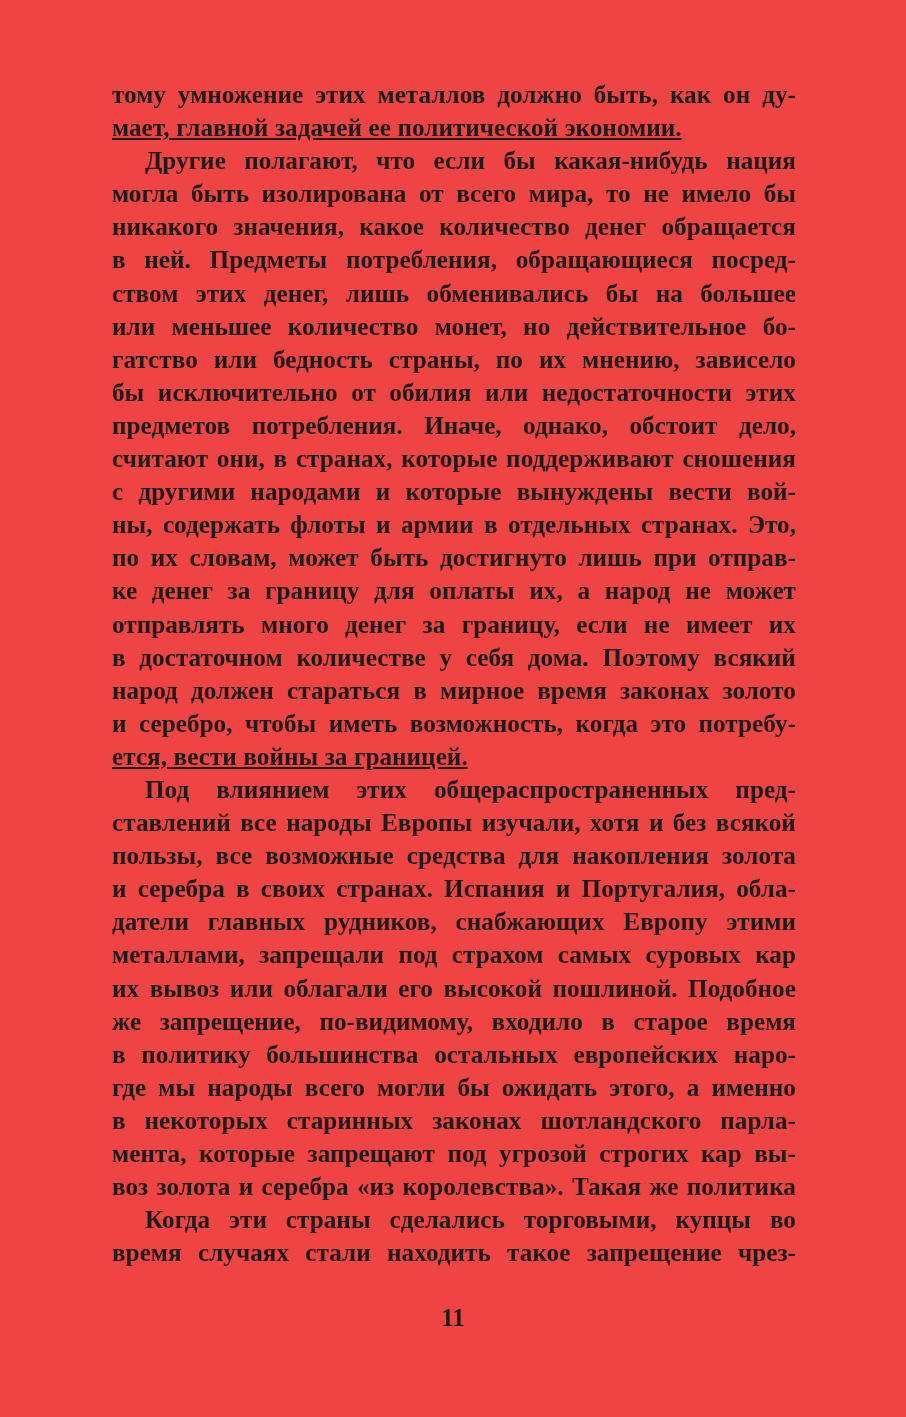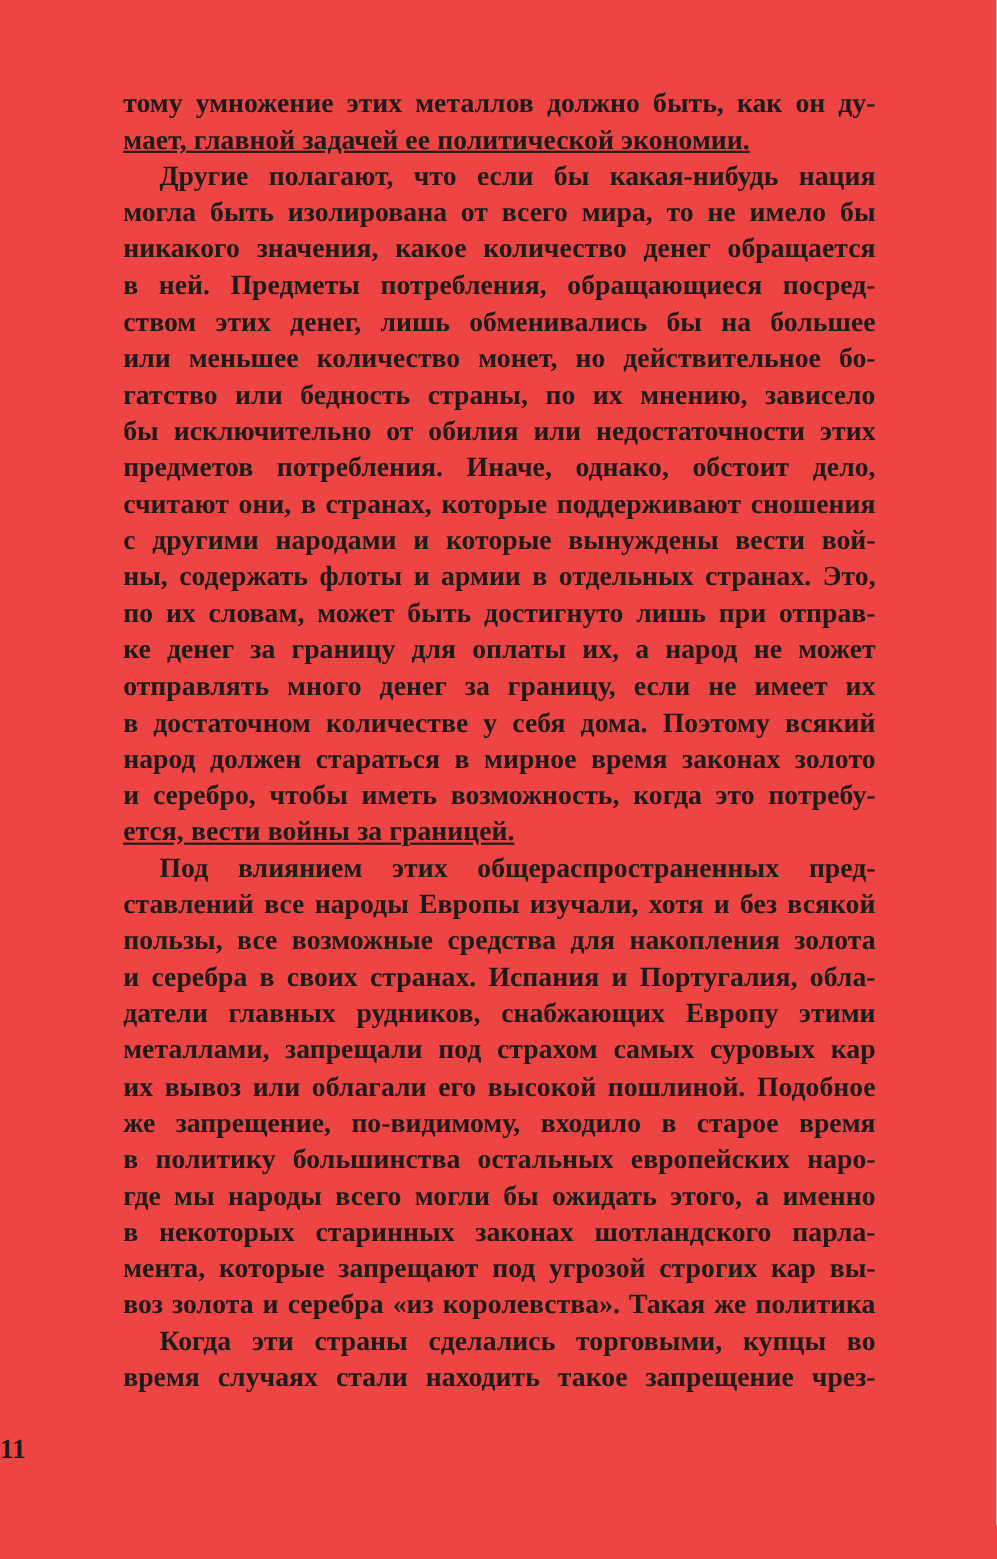--- a/index.html
+++ b/index.html
@@ -72,21 +72,21 @@
     width: 684px;
     padding-left: 33px;
     box-sizing: border-box;
   }
 
   .folio {
     position: absolute;
     left: 0;
     right: 0;
     top: 1303px;
-    text-align: left;
+    text-align: center;
     font-size: 25px;
     font-weight: 700;
     line-height: 30px;
     color: #1c1c1c;
   }
 </style>
 </head>
 <body>
 
 <div class="page">

